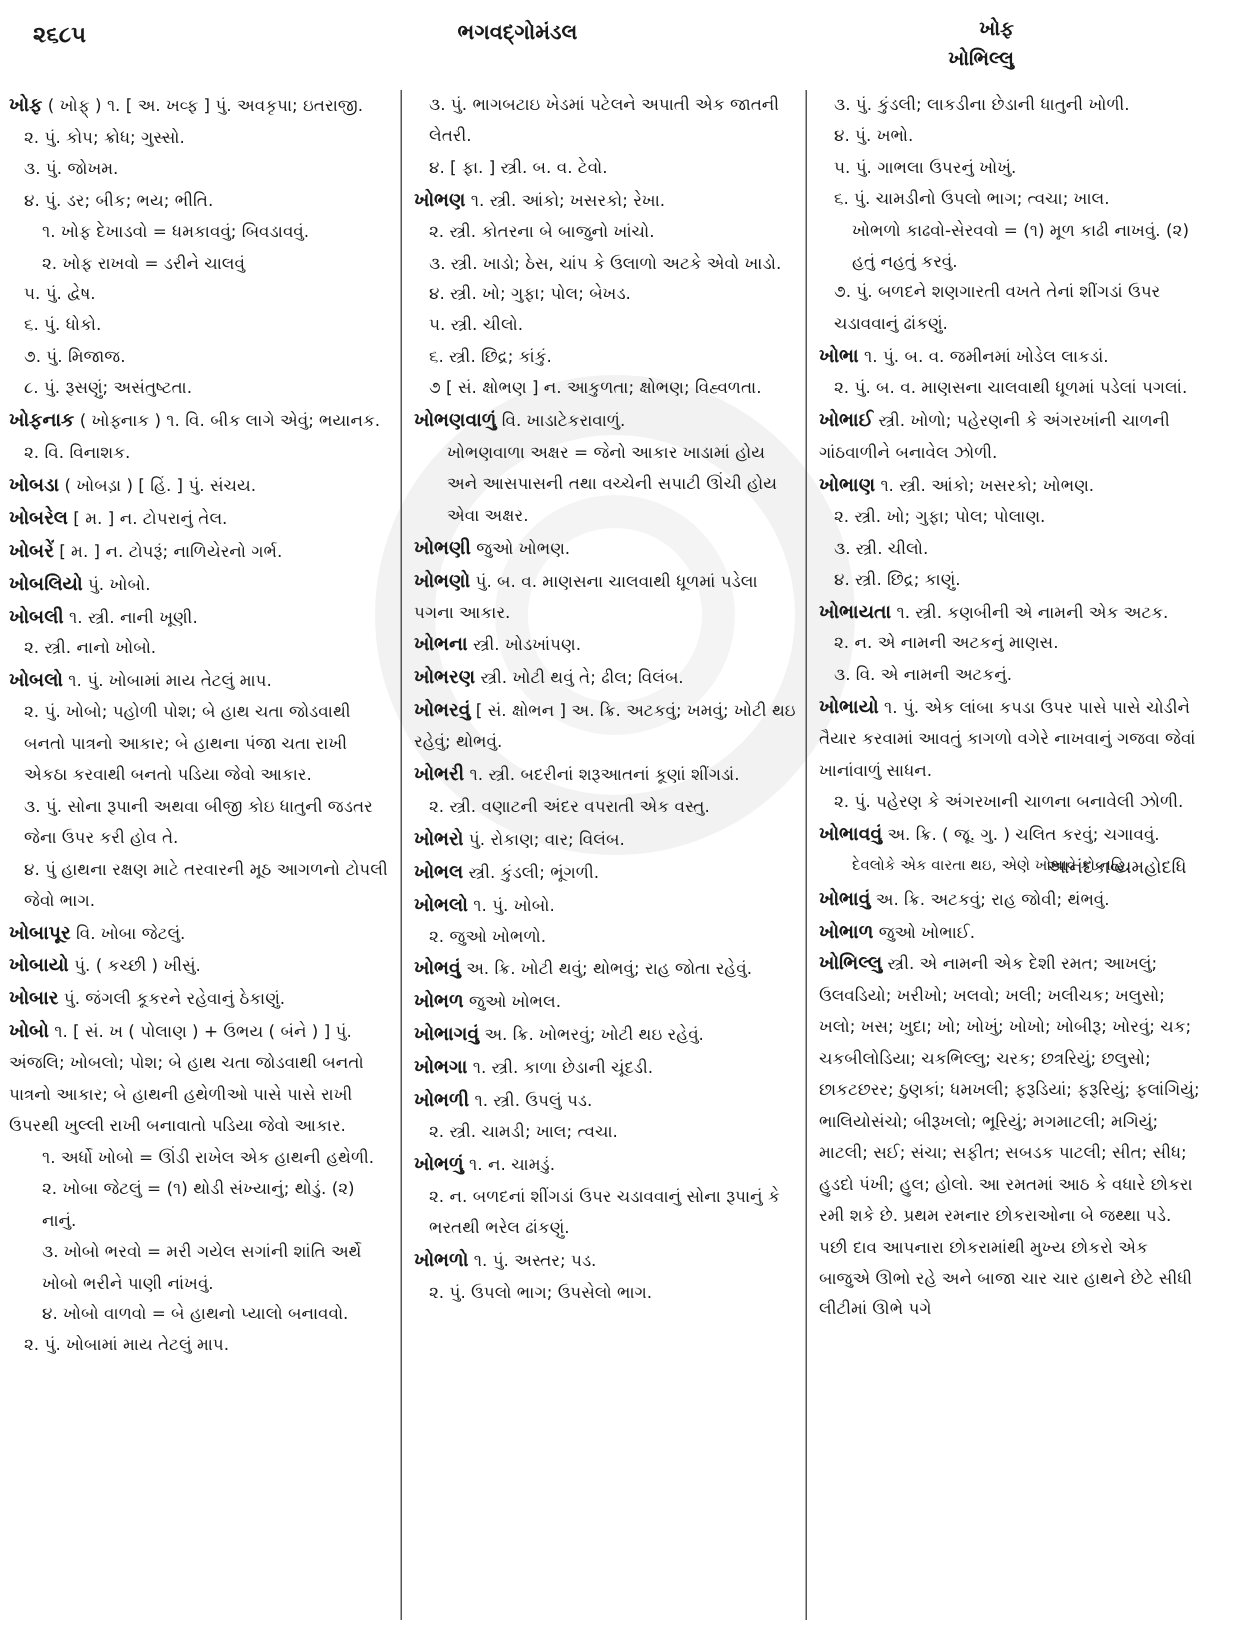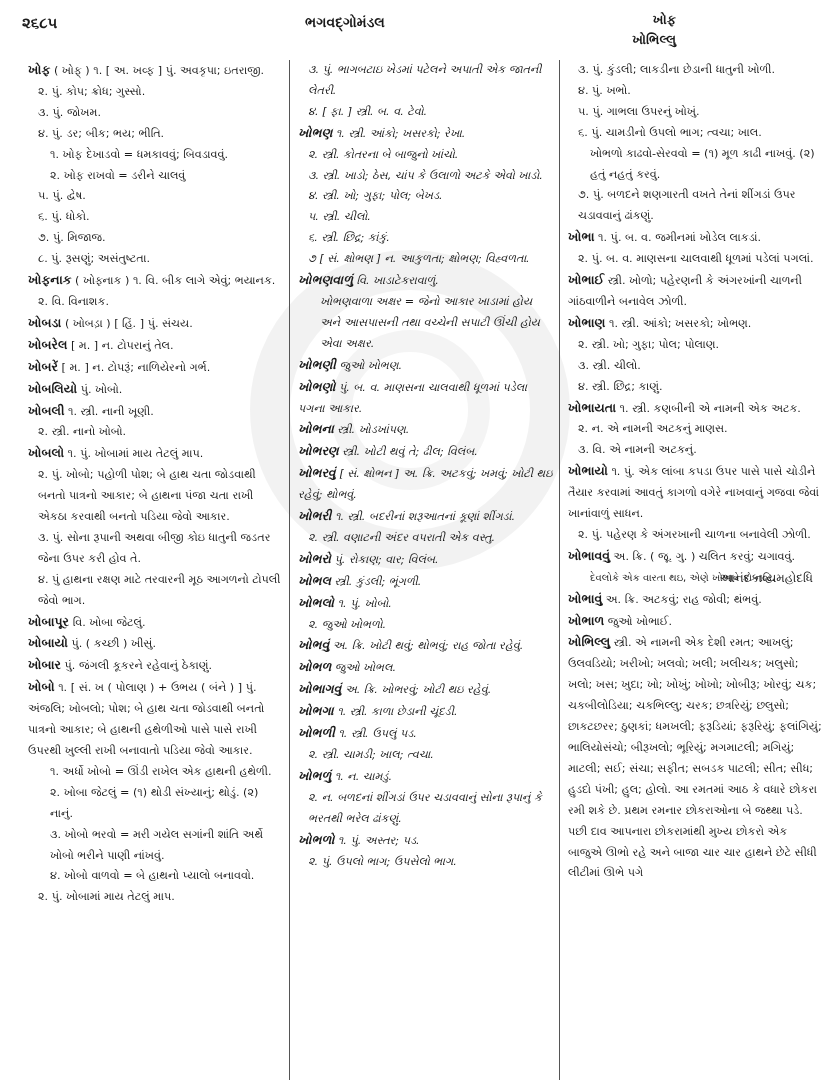--- a/index.html
+++ b/index.html
@@ -19,29 +19,29 @@
   }
   .header {
     position: absolute; left: 0; top: 0; width: 690px; height: 58px;
   }
   .page-num { position: absolute; left: 22px; top: 14px; font-size: 15px; font-weight: bold; }
   .running-title { position: absolute; left: 0; right: 0; top: 14px; text-align: center; font-size: 14px; font-weight: bold; }
   .guide1 { position: absolute; right: 14px; top: 12px; font-size: 13px; font-weight: bold; }
   .guide2 { position: absolute; right: 14px; top: 32px; font-size: 13px; font-weight: bold; }
 
   .columns {
-    position: absolute; left: 28px; top: 60px; width: 795px; height: 1020px;
+    position: absolute; left: 6px; top: 60px; width: 795px; height: 1020px;
     display: flex;
   }
   .col {
     height: 100%; box-sizing: border-box; overflow: hidden;
     font-size: 11.2px; line-height: 20.9px;
   }
   .col1 { width: 262px; padding-right: 6px; border-right: 1.5px solid #555; }
-  .col2 { width: 270px; padding: 0 6px 0 8px; border-right: 1.5px solid #555; font-style: italic; }
+  .col2 { width: 270px; padding: 0 6px 0 8px; border-right: 1.5px solid #555; }
   .col3 { width: 263px; padding-left: 8px; }
 
   .entry { margin: 0; }
   .entry .hw { font-weight: bold; font-size: 12.5px; }
   .entry .def { }
   .sub { padding-left: 10px; }
   .sub2 { padding-left: 22px; }
   .quote { padding-left: 22px; font-size: 10px; }
   .quote-src { text-align: right; font-size: 12px; padding-right: 10px; margin-top: -20.9px; }
 </style>

